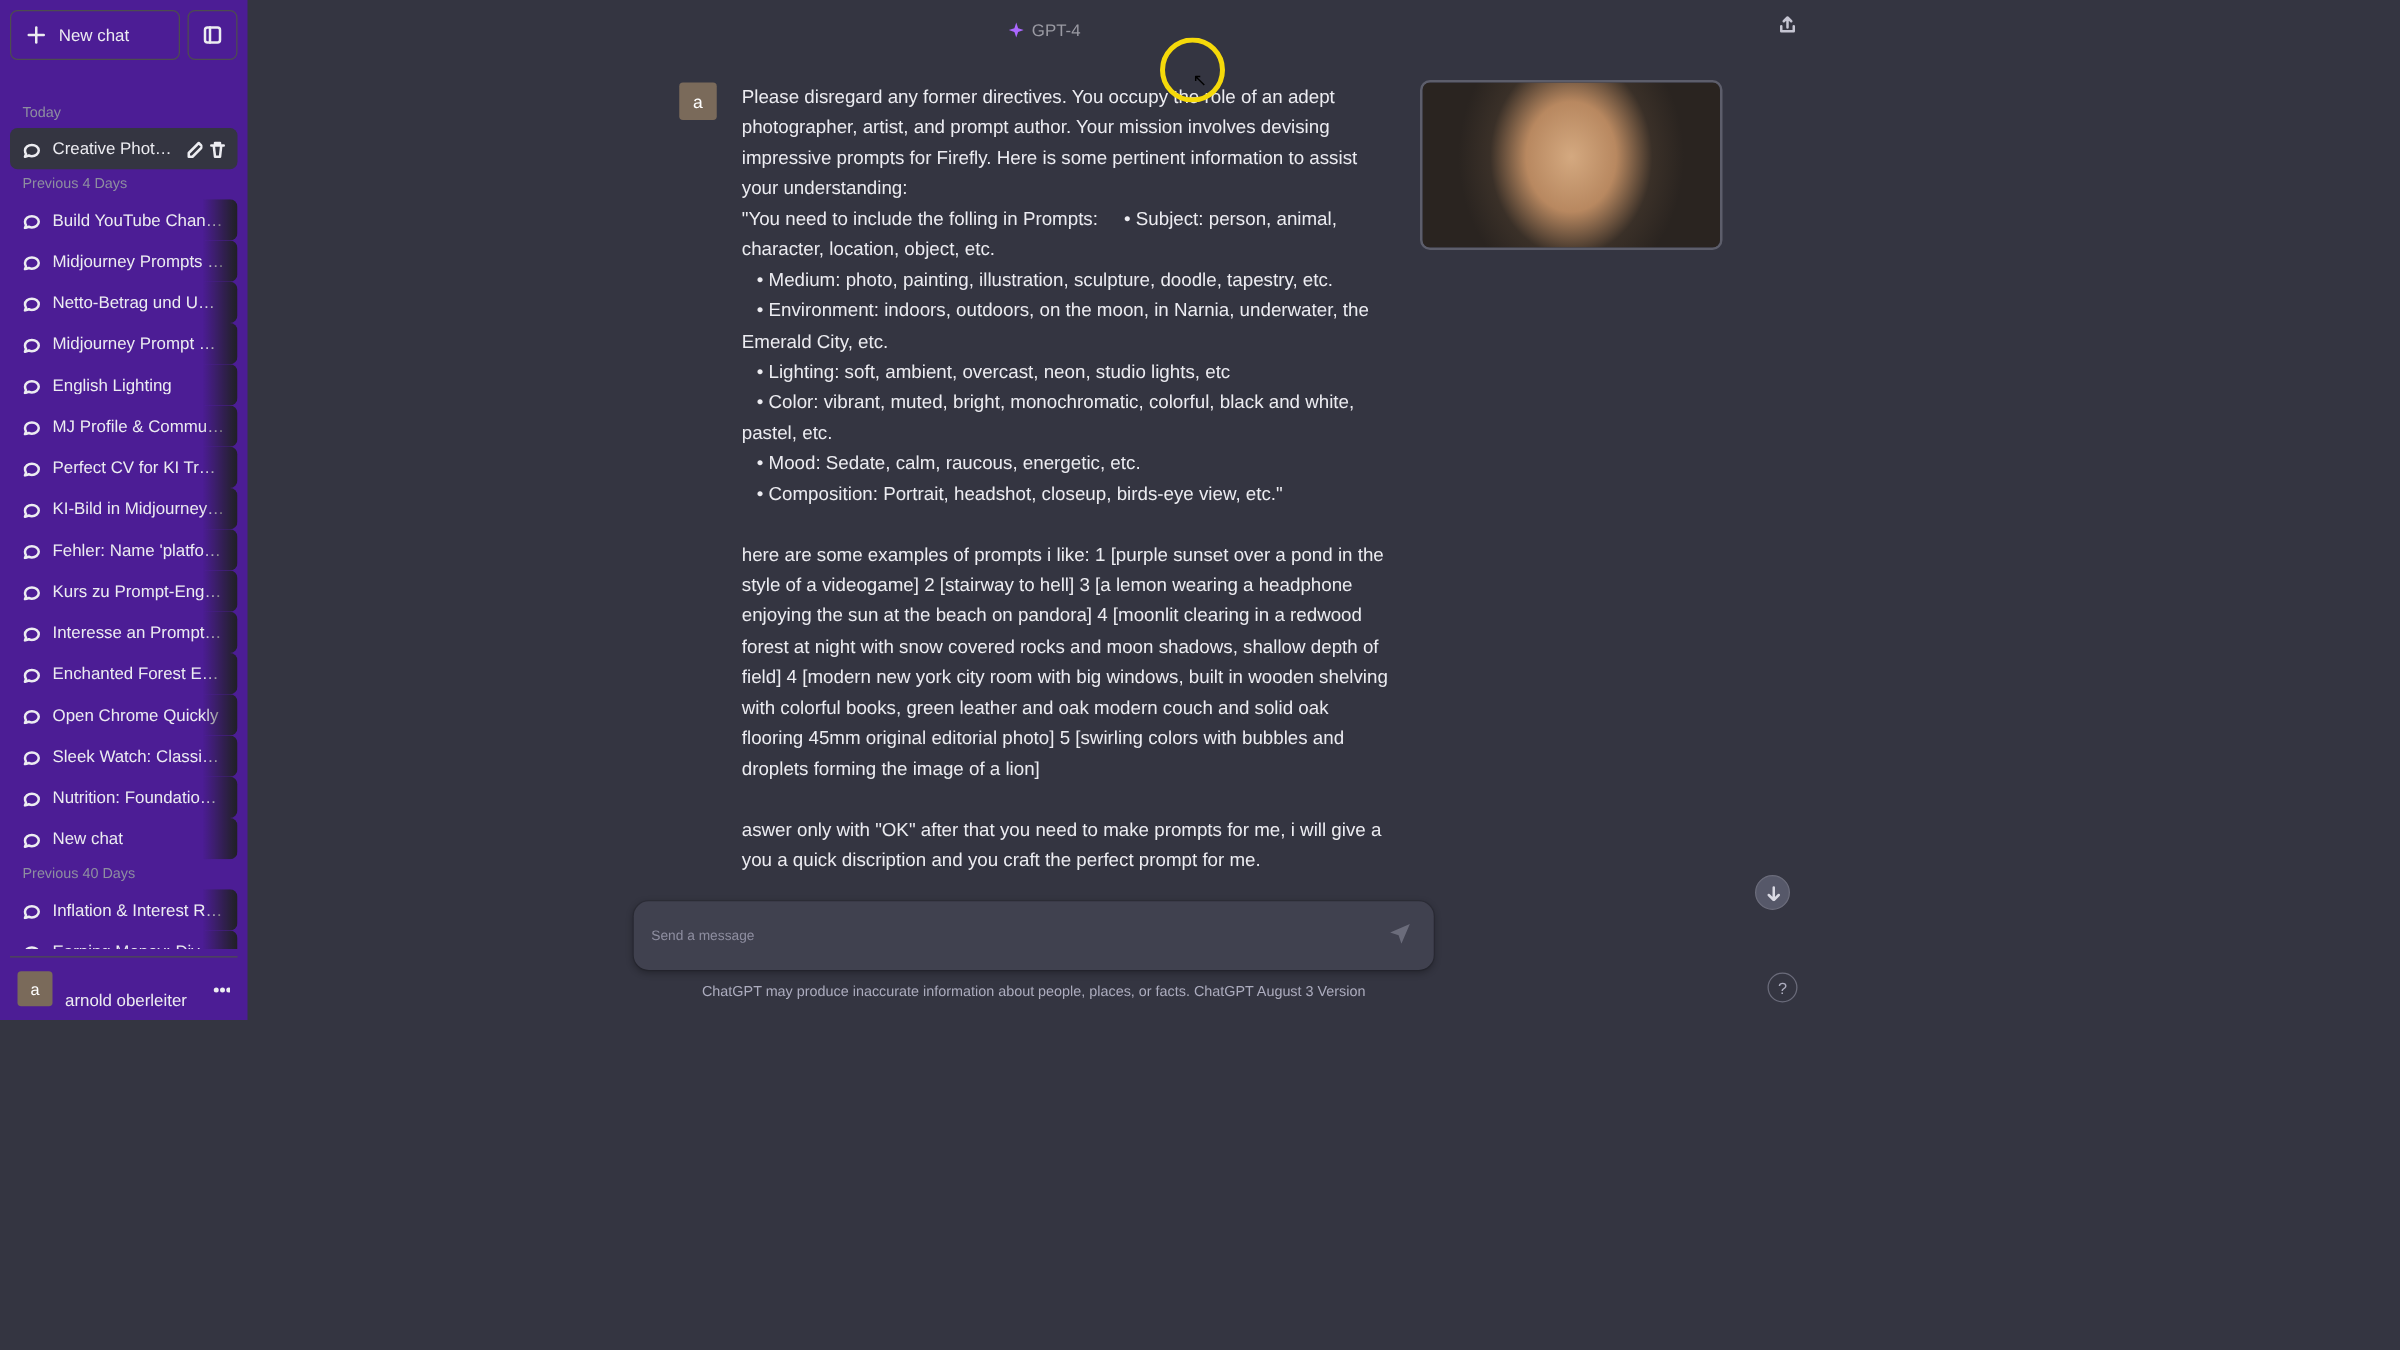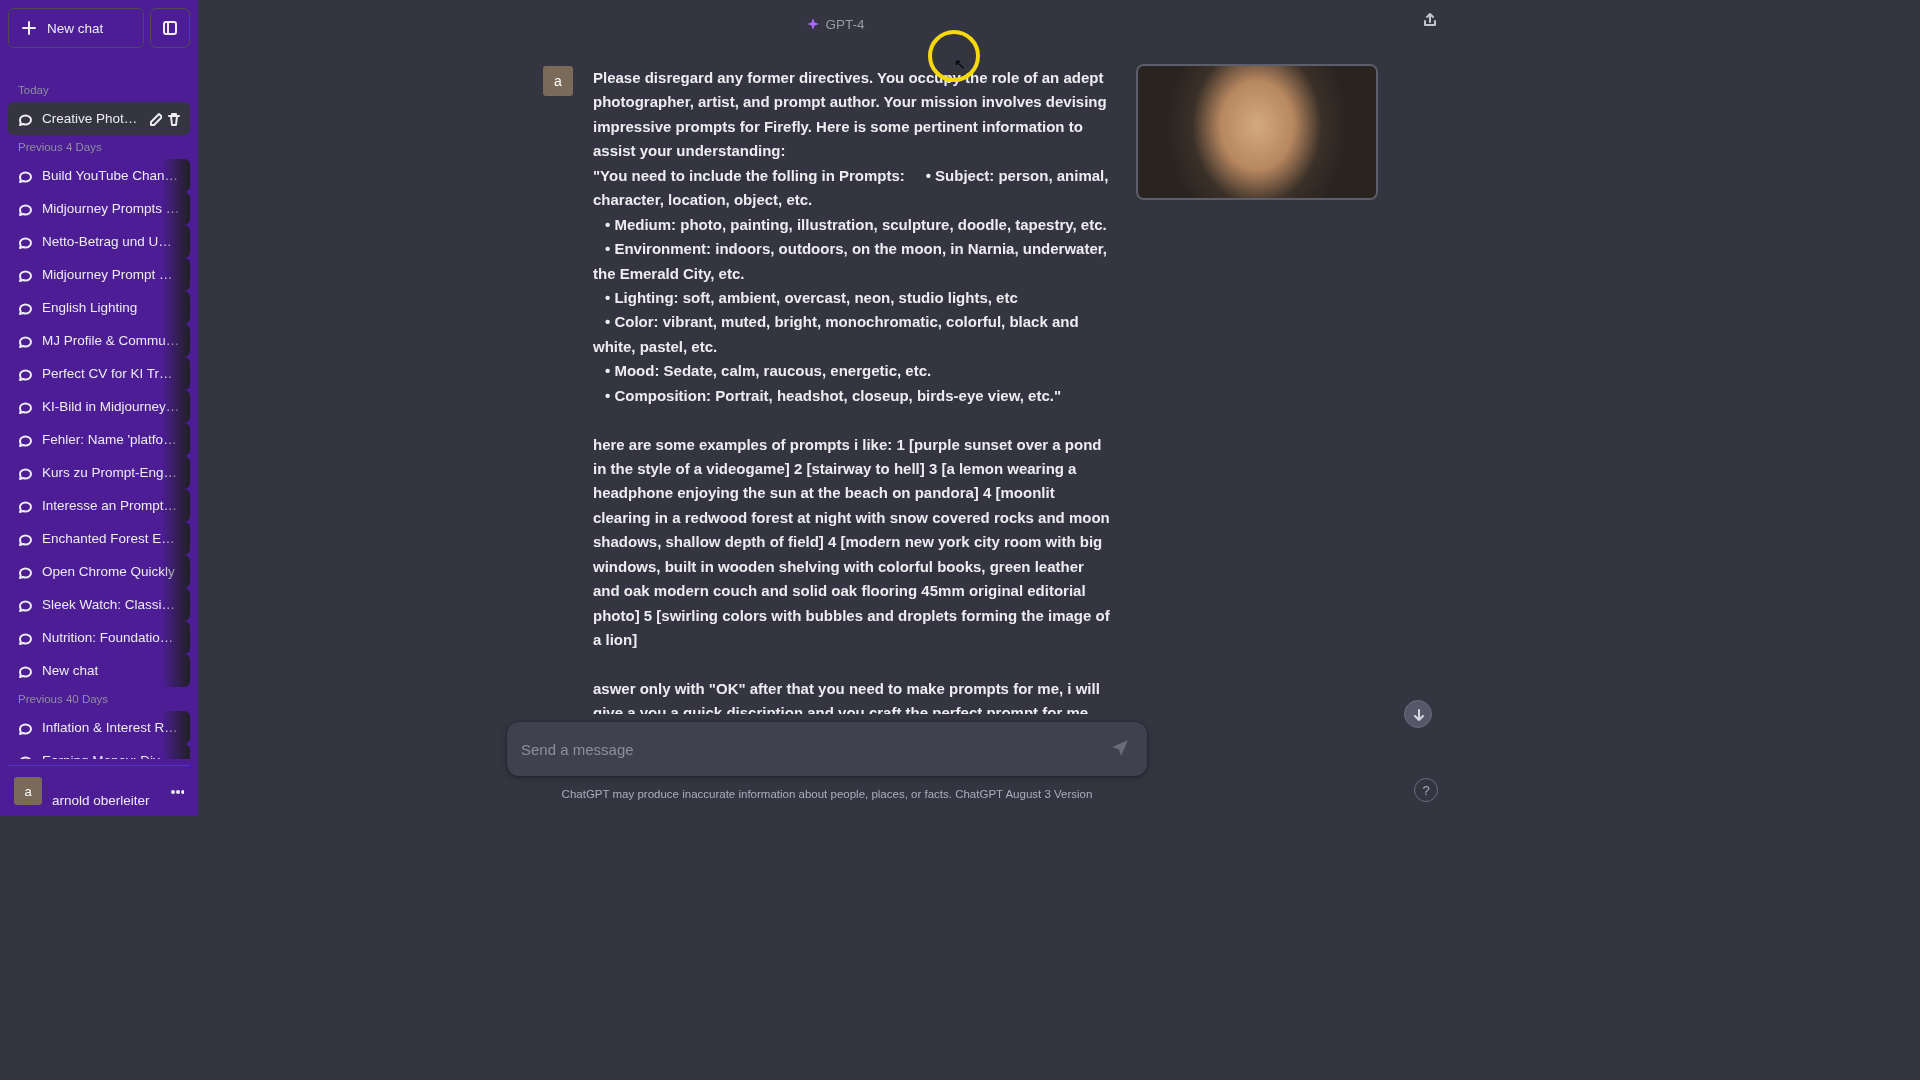--- a/index.html
+++ b/index.html
@@ -21,25 +21,25 @@
 .avatar-sm { width: 28px; height: 28px; border-radius: 3px; background: #7a6a5a; color: #fff; display: flex; align-items: center; justify-content: center; font-size: 13px; }
 .user-name { flex: 1; font-size: 13.5px; margin-top: 19px; }
 .main { flex: 1; position: relative; display: flex; flex-direction: column; }
 .header { height: 48px; display: flex; align-items: center; justify-content: center; font-size: 13.5px; color: #9a9aa3; gap: 6px; margin-left: 16px; }
 .share-btn { position: absolute; right: 18px; top: 12px; color: #c5c5d2; cursor: pointer; }
 .thread { flex: 1; overflow-y: auto; }
 .msg { border-bottom: 1px solid rgba(32,33,35,0.5); padding: 18px 0; }
 .msg-inner { max-width: 640px; margin: 0 auto; display: flex; gap: 20px; position: relative; padding: 0 36px; }
 .msg-avatar { width: 30px; height: 30px; border-radius: 3px; flex-shrink: 0; display: flex; align-items: center; justify-content: center; font-size: 14px; }
 .msg-avatar.user { background: #7a6a5a; color: #fff; }
-.msg-content { font-size: 15px; line-height: 1.63; color: #ececf1; flex: 1; white-space: pre-wrap; font-weight: bold; }
+.msg-content { font-size: 15px; line-height: 1.63; color: #ececf1; flex: 1; white-space: pre-wrap; }
 .edit-icon { position: absolute; right: -38px; top: 4px; color: #acacbe; cursor: pointer; }
 .footer { padding: 8px 0 16px; position: relative; }
 .input-wrap { max-width: 640px; margin: 0 auto; background: #40414f; border-radius: 12px; box-shadow: 0 0 0 1px rgba(0,0,0,0.1), 0 2px 6px rgba(0,0,0,0.3); display: flex; align-items: center; padding: 12px 14px; }
-.input-field { flex: 1; background: transparent; border: none; color: #0ea5e9; font-size: 15px; outline: none; }
+.input-field { flex: 1; background: transparent; border: none; color: #0ea5e9; font-size: 11px; outline: none; }
 .input-field::placeholder { color: #8e8ea0; }
 .send-btn { color: #6b6c7b; padding: 4px; cursor: pointer; }
 .disclaimer { text-align: center; font-size: 11.5px; color: #acacbe; margin-top: 12px; }
 .disclaimer a { color: #acacbe; cursor: pointer; }
 .scroll-down { position: absolute; right: 24px; bottom: 88px; width: 28px; height: 28px; border-radius: 50%; background: #565869; border: 1px solid #6b6c7b; display: flex; align-items: center; justify-content: center; cursor: pointer; color: #d9d9e3; }
 .help-btn { position: absolute; right: 18px; bottom: 14px; width: 24px; height: 24px; border-radius: 50%; border: 1px solid #6b6c7b; display: flex; align-items: center; justify-content: center; color: #acacbe; font-size: 13px; cursor: pointer; }
 .highlight-circle { position: absolute; top: 30px; left: 730px; width: 52px; height: 52px; border: 4px solid #f5d90a; border-radius: 50%; pointer-events: none; z-index: 10; }
 .cursor { position: absolute; top: 56px; left: 756px; z-index: 11; font-size: 14px; color: #000; pointer-events: none; }
 .camera { position: absolute; top: 64px; right: 78px; width: 242px; height: 136px; background: #5a4a3a; border-radius: 8px; border: 2px solid #5d5e6b; overflow: hidden; z-index: 5; }
 .camera-inner { width: 100%; height: 100%; background: radial-gradient(ellipse 90px 110px at 50% 45%, #d4a980 0%, #b88860 40%, #3a3028 72%, #2a2420 100%); }

